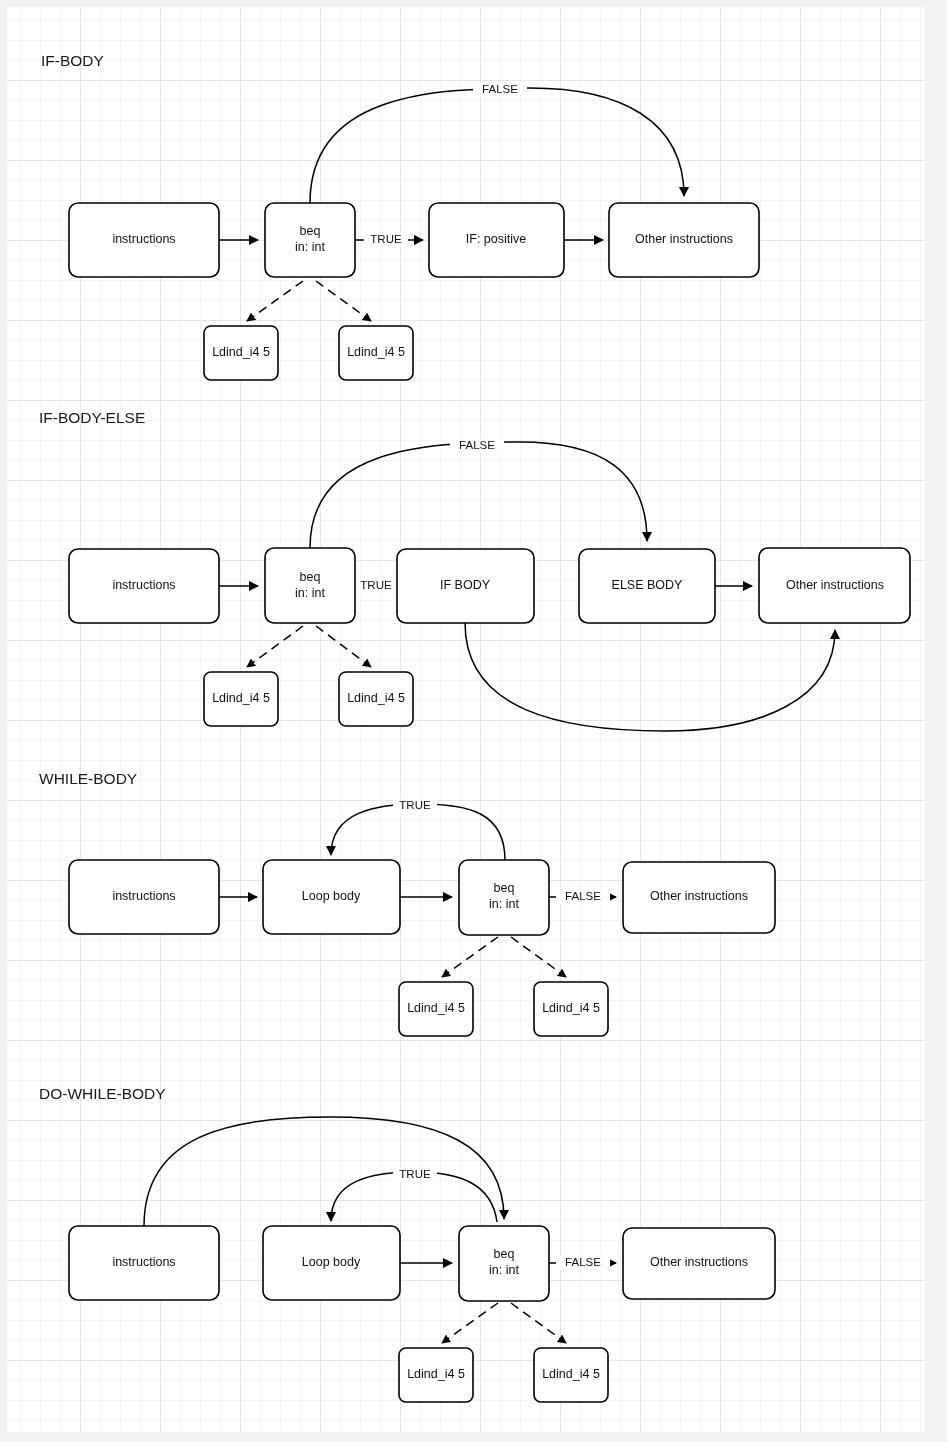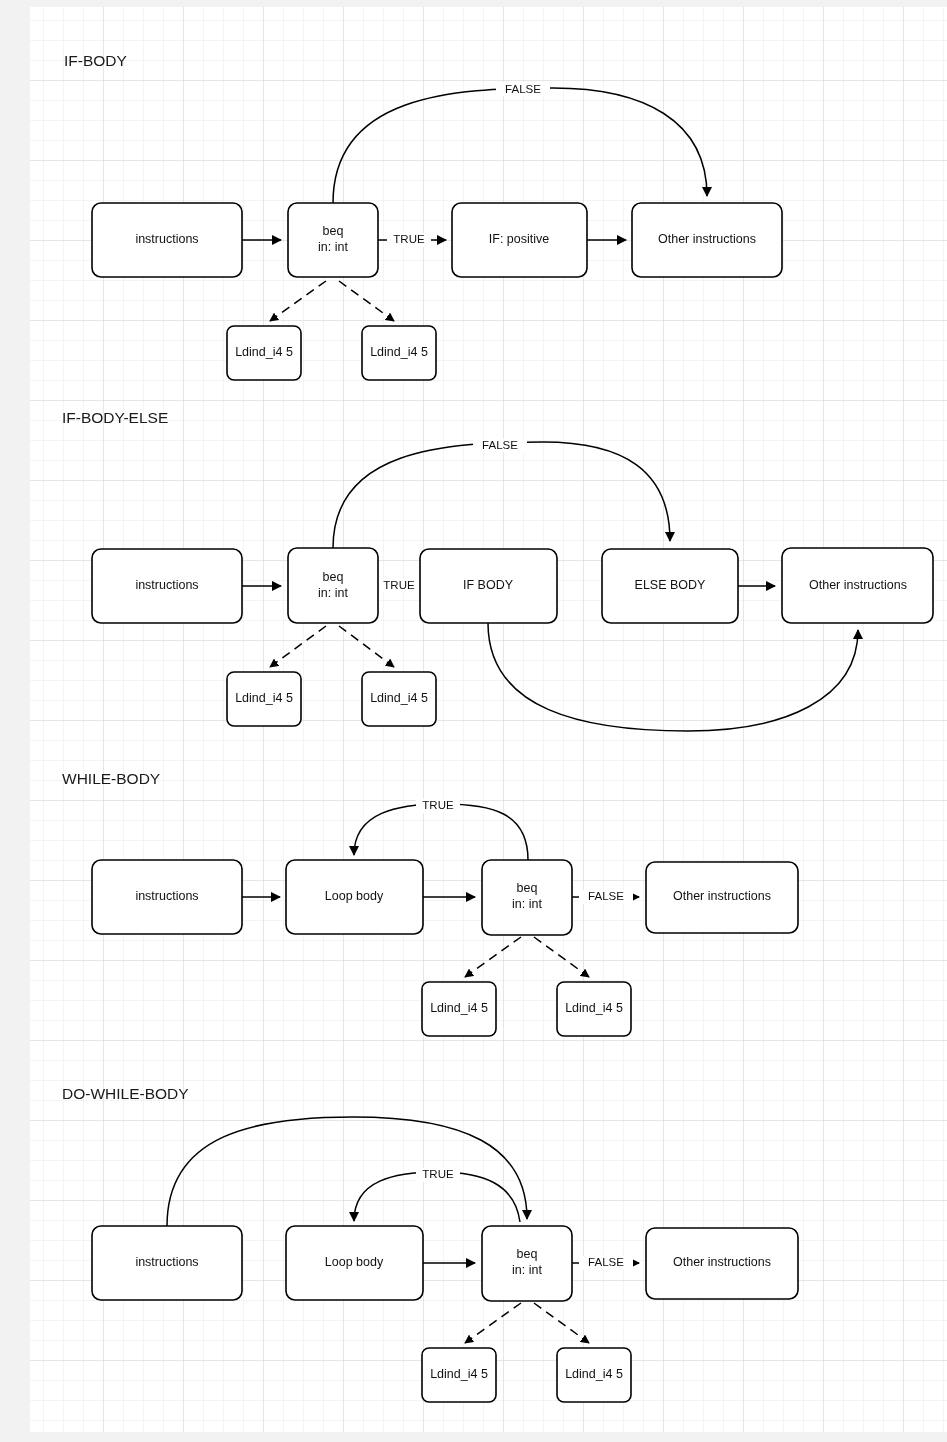--- a/index.html
+++ b/index.html
@@ -10,21 +10,20 @@
   body {
     width: 947px;
     height: 1442px;
     font-family: "Liberation Sans", sans-serif;
     overflow: hidden;
   }
   #canvas-wrap {
     position: relative;
     width: 833px;
     height: 1442px;
-    margin-left: 23px;
   }
   svg#diagram {
     display: block;
     width: 947px;
     height: 1442px;
   }
   .node-box {
     fill: #ffffff;
     stroke: #000000;
     stroke-width: 1.6;

